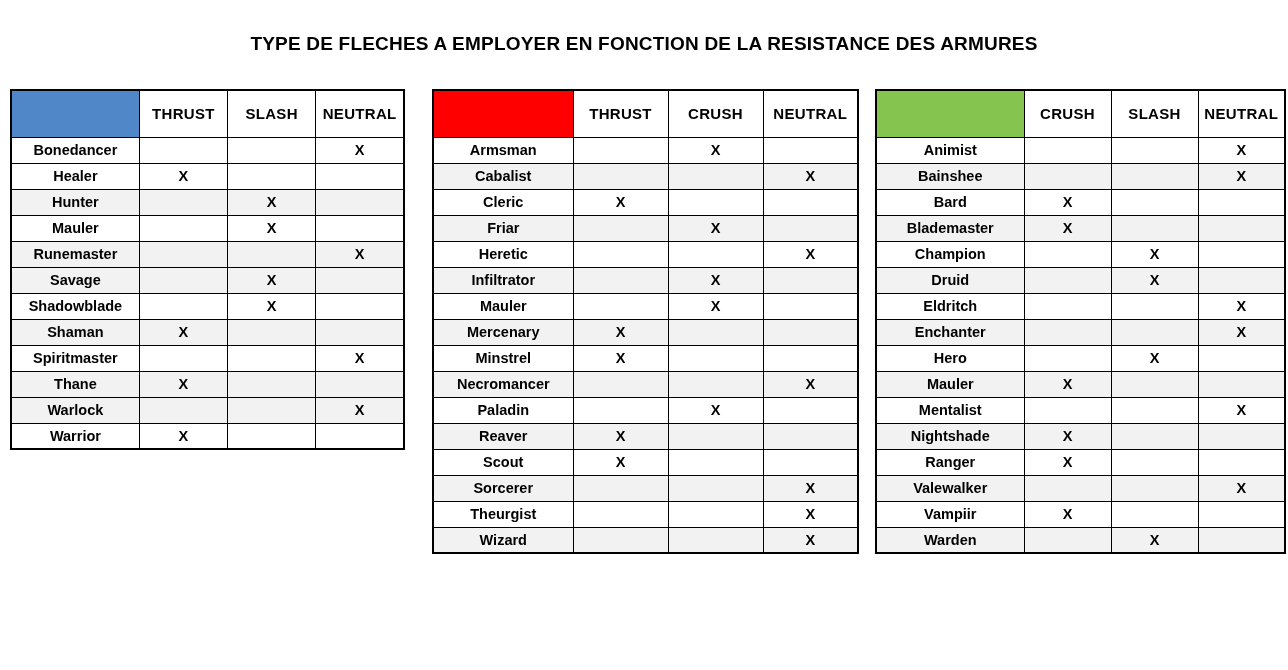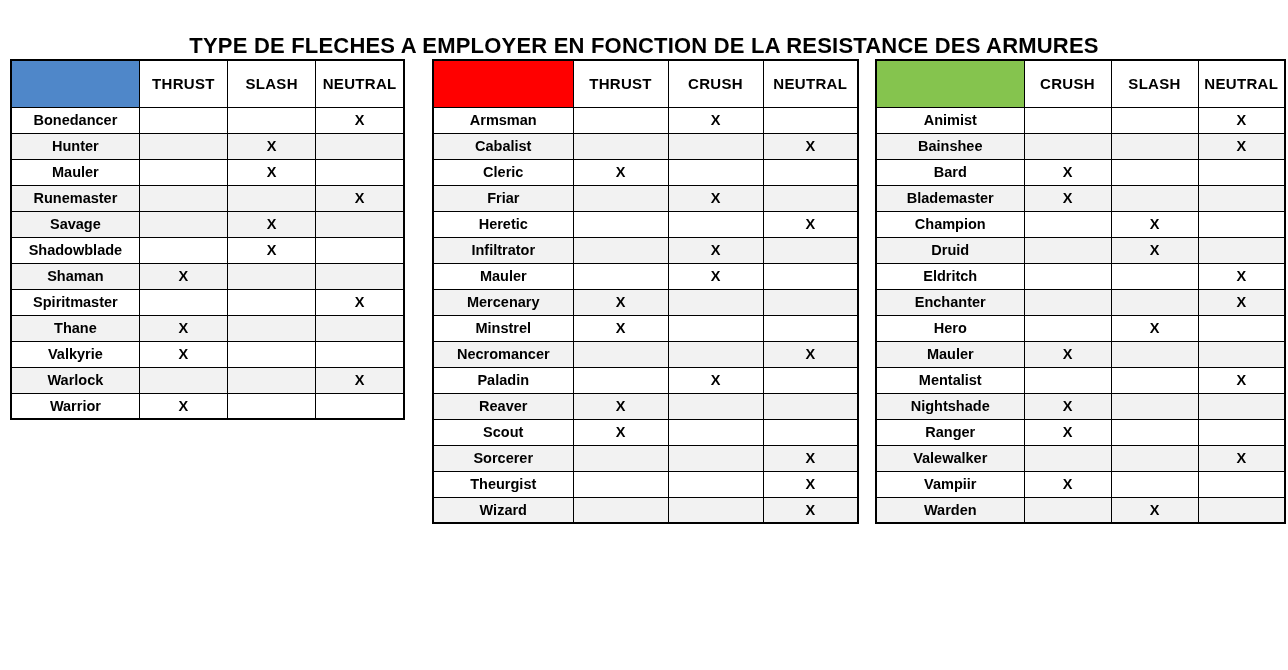--- a/index.html
+++ b/index.html
@@ -10,31 +10,32 @@
   body {
     width: 1288px;
     height: 670px;
     font-family: "Liberation Sans", sans-serif;
     color: #000000;
     overflow: hidden;
     position: relative;
   }
   #page-title {
     text-align: center;
-    font-size: 22px;
+    font-size: 19px;
     font-weight: bold;
     letter-spacing: 0.2px;
     margin: 0;
     padding-top: 33px;
     color: #000000;
   }
   .tables-row {
     display: flex;
     align-items: flex-start;
     padding: 0 10px;
+    margin-top: 34px;
     gap: 0px;
   }
   .table-wrap {
     flex: 0 0 auto;
   }
   .wrap-1 { width: 395px; margin-right: 27px; }
   .wrap-2 { width: 425px; margin-right: 18px; }
   .wrap-3 { width: 408px; }
 
   table.armor-table {
@@ -102,20 +103,26 @@
           <th>NEUTRAL</th>
         </tr>
       </thead>
       <tbody>
         <tr>
           <td class="name-cell">Bonedancer</td>
           <td class="mark-cell"></td>
           <td class="mark-cell"></td>
           <td class="mark-cell">X</td>
         </tr>
+        <tr>
+          <td class="name-cell">Healer</td>
+          <td class="mark-cell">X</td>
+          <td class="mark-cell"></td>
+          <td class="mark-cell"></td>
+        </tr>
         <tr class="alt">
           <td class="name-cell">Hunter</td>
           <td class="mark-cell"></td>
           <td class="mark-cell">X</td>
           <td class="mark-cell"></td>
         </tr>
         <tr>
           <td class="name-cell">Mauler</td>
           <td class="mark-cell"></td>
           <td class="mark-cell">X</td>
@@ -146,26 +153,20 @@
           <td class="mark-cell"></td>
         </tr>
         <tr>
           <td class="name-cell">Spiritmaster</td>
           <td class="mark-cell"></td>
           <td class="mark-cell"></td>
           <td class="mark-cell">X</td>
         </tr>
         <tr class="alt">
           <td class="name-cell">Thane</td>
-          <td class="mark-cell">X</td>
-          <td class="mark-cell"></td>
-          <td class="mark-cell"></td>
-        </tr>
-        <tr>
-          <td class="name-cell">Valkyrie</td>
           <td class="mark-cell">X</td>
           <td class="mark-cell"></td>
           <td class="mark-cell"></td>
         </tr>
         <tr class="alt">
           <td class="name-cell">Warlock</td>
           <td class="mark-cell"></td>
           <td class="mark-cell"></td>
           <td class="mark-cell">X</td>
         </tr>

